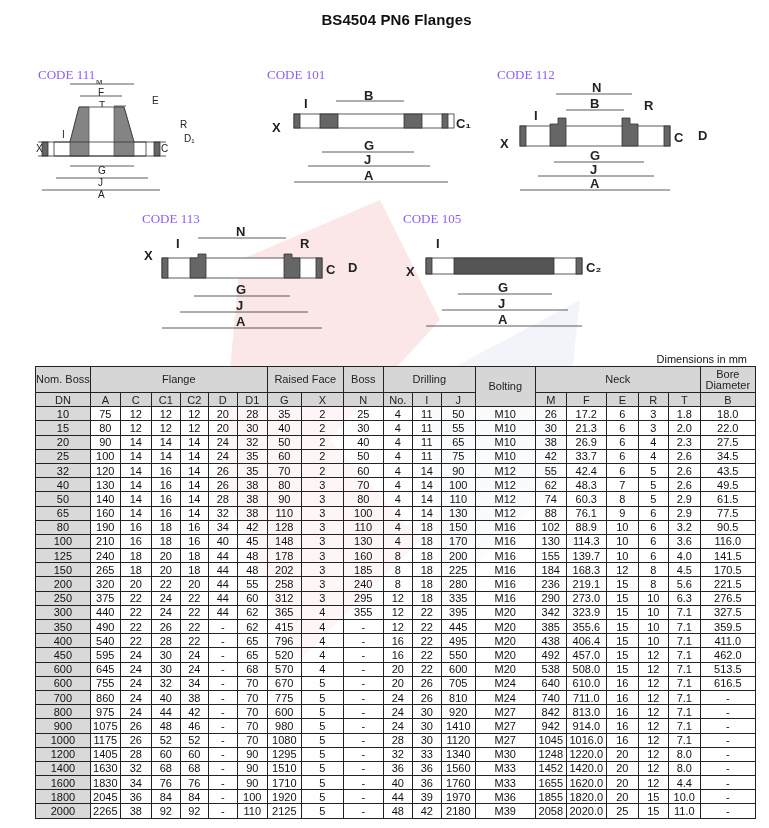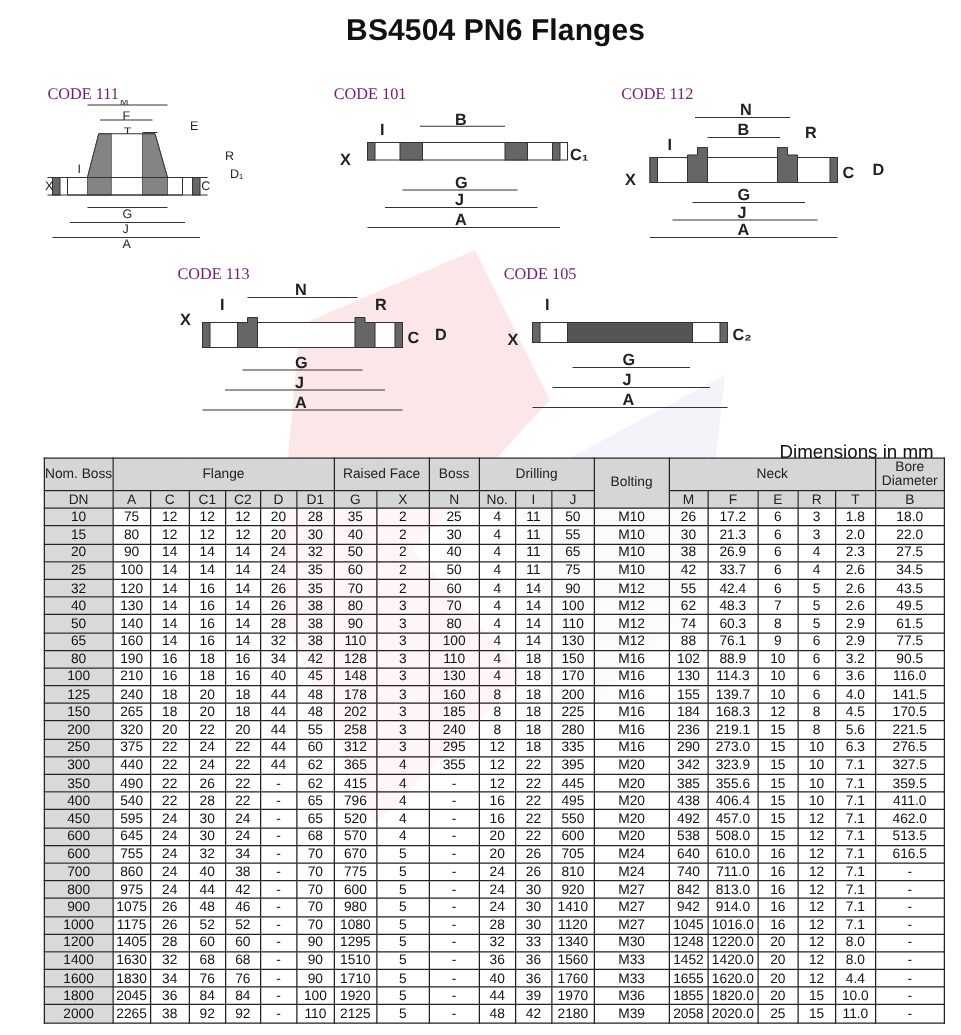--- a/index.html
+++ b/index.html
@@ -1,21 +1,21 @@
 <!DOCTYPE html>
 <html><head>
 <meta charset="utf-8">
 <style>
   html, body { margin: 0; padding: 0; background: #ffffff; }
   body { width: 769px; height: 828px; position: relative; overflow: hidden; font-family: "Liberation Sans", sans-serif; color: #111; }
   .watermark { position: absolute; left: 180px; top: 180px; width: 420px; height: 520px; pointer-events: none; opacity: 0.10; }
-  .title { position: absolute; left: 0; right: 12px; top: 11px; text-align: center; font-weight: bold; font-size: 24px; letter-spacing: 0.1px; padding-left: 36px; }
-  .code-label { position: absolute; font-family: "Liberation Serif", serif; font-size: 13px; color: #701a75; }
+  .title { position: absolute; left: 0; right: 12px; top: 11px; text-align: center; font-weight: bold; font-size: 15px; letter-spacing: 0.1px; padding-left: 36px; }
+  .code-label { position: absolute; font-family: "Liberation Serif", serif; font-size: 13px; color: #8b5cf6; }
   .diagram { position: absolute; }
-  .dims-note { position: absolute; right: 22px; top: 353px; font-size: 15px; color: #111; }
+  .dims-note { position: absolute; right: 22px; top: 353px; font-size: 11px; color: #111; }
   table.flange { position: absolute; left: 35px; top: 366px; border-collapse: collapse; font-size: 11px; table-layout: fixed; }
   table.flange td, table.flange th { border: 1px solid #222; text-align: center; padding: 0; height: 13.2px; line-height: 12px; font-weight: normal; overflow: hidden; white-space: nowrap; }
   table.flange th { background: #d6d6d6; color: #222; }
   table.flange th.grp { height: 25px; line-height: 11px; }
   table.flange td.dn { background: #d9d9d9; }
   table.flange tbody td { background: rgba(255,255,255,0.6); }
   table.flange tbody td.dn { background: #d9d9d9; }
 </style>
 </head>
 <body>

